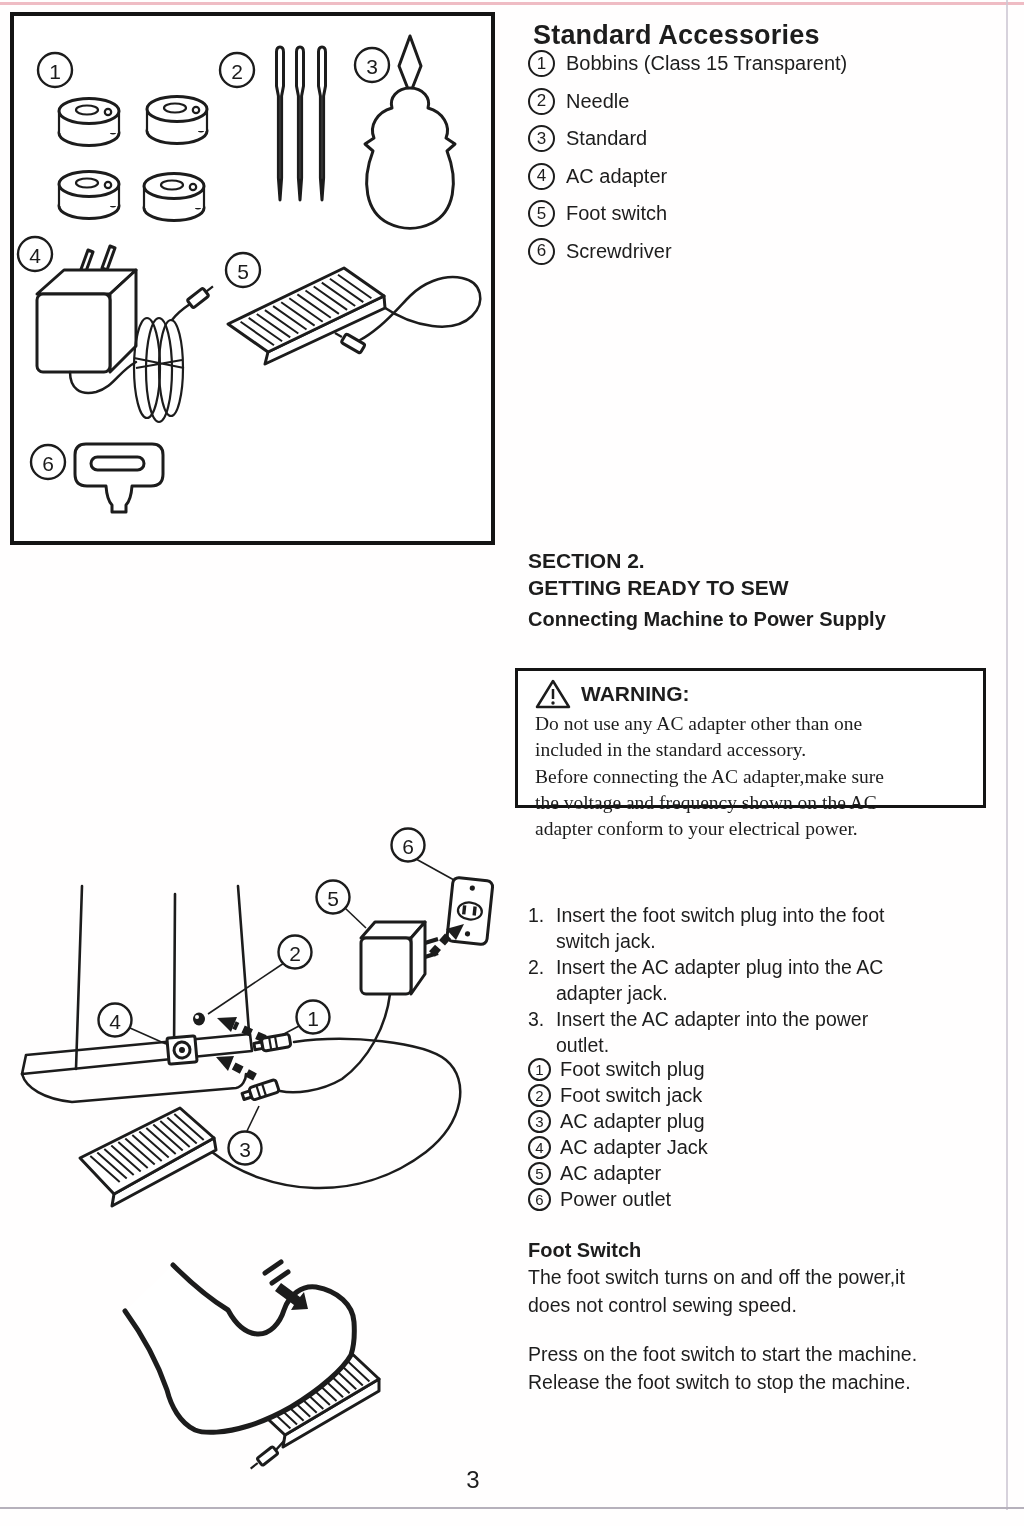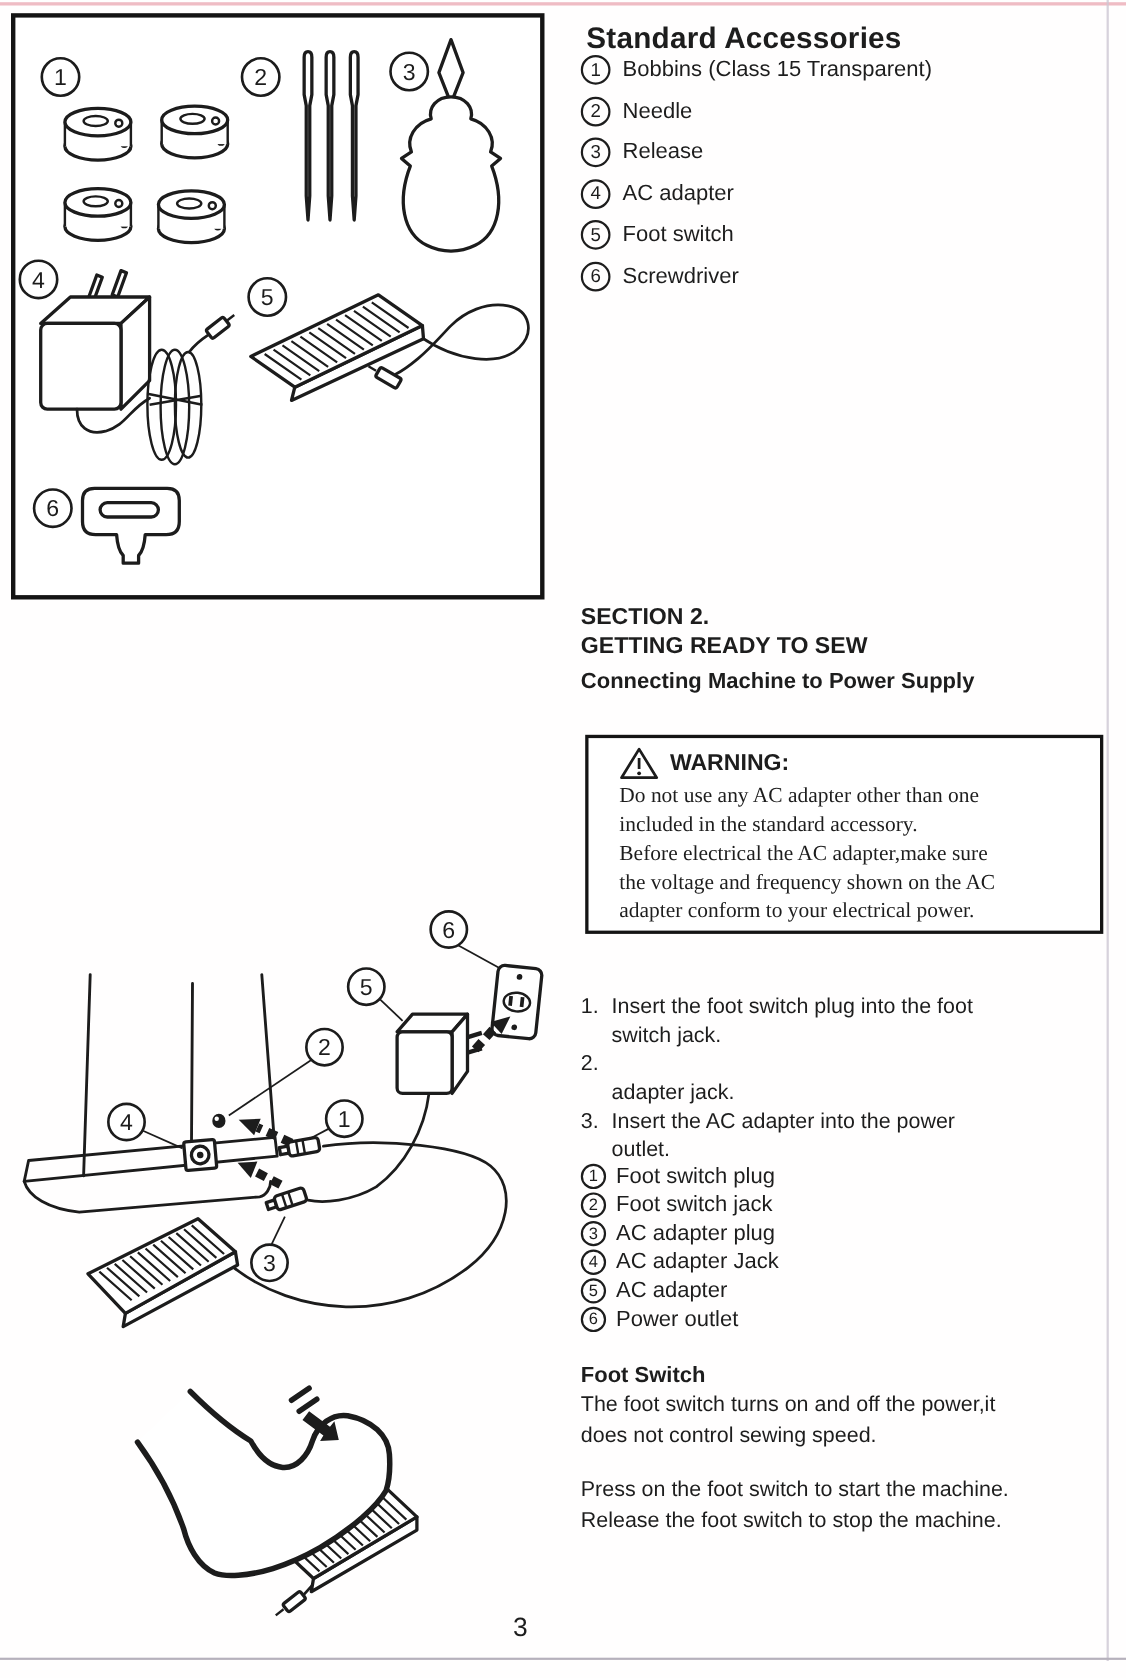--- a/index.html
+++ b/index.html
@@ -15,22 +15,22 @@
   
   .acc-title{left:533px;top:2px;font-size:27px;font-weight:bold;letter-spacing:.2px;text-align:center;}
   .acc-list{left:528px;top:45px;}
   .acc-list .row{display:flex;align-items:center;height:37.5px;gap:11px;font-size:20px;}
   .circ{display:inline-flex;align-items:center;justify-content:center;flex:none;
         width:27px;height:27px;border:2px solid #1d1d1d;border-radius:50%;
         font-size:17px;box-sizing:border-box;}
   .circ.sm{width:23px;height:23px;font-size:15px;}
   .section-head{left:528px;top:531px;font-size:21px;font-weight:bold;line-height:27px;margin-top:16px;}
   .sub-head{left:528px;top:608px;font-size:20px;font-weight:bold;}
-  .warn-box{left:532px;top:668px;width:471px;height:181px;border:3px solid #141414;
-            box-sizing:border-box;padding:6px 10px 0 28px;background:#fff;}
+  .warn-box{left:515px;top:668px;width:471px;height:140px;border:3px solid #141414;
+            box-sizing:border-box;padding:6px 10px 0 17px;background:#fff;}
   .warn-title{display:flex;align-items:center;gap:10px;font-size:21px;font-weight:bold;height:34px;}
   .warn-line{font-size:19.5px;line-height:26.3px;font-family:Liberation Serif, serif;}
   .steps{left:528px;top:902px;font-size:19.5px;line-height:26px;}
   .step{display:flex;}
   .step-num{flex:none;width:28px;}
   .legend{left:528px;top:1056px;}
   .legend .row{display:flex;align-items:center;height:26px;gap:9px;font-size:20px;}
   .fs{left:528px;top:1237px;font-size:19.5px;line-height:27.5px;}
   .fs-title{font-size:20px;font-weight:bold;line-height:27px;}
   .fs-gap{height:22px;}
@@ -176,21 +176,21 @@
     <div class="row">
         <span class="circ">1</span>
         <span>Bobbins (Class 15 Transparent)</span>
       </div>
     <div class="row">
         <span class="circ">2</span>
         <span>Needle</span>
       </div>
     <div class="row">
         <span class="circ">3</span>
-        <span>Release</span>
+        <span>Standard</span>
       </div>
     <div class="row">
         <span class="circ">4</span>
         <span>AC adapter</span>
       </div>
     <div class="row">
         <span class="circ">5</span>
         <span>Foot switch</span>
       </div>
     <div class="row">
@@ -209,33 +209,33 @@
     <div class="warn-title">
       <svg width="36" height="32" viewBox="0 0 36 32">
         <path d="M18,3 L34,29 L2,29 Z" fill="none" stroke="#1c1c1c" stroke-width="2.5" stroke-linejoin="round"></path>
         <line x1="18" y1="11" x2="18" y2="21" stroke="#1c1c1c" stroke-width="2.5"></line>
         <circle cx="18" cy="25" r="1.7" fill="#1c1c1c"></circle>
       </svg>
       <span>WARNING:</span>
     </div>
     <div class="warn-line">Do not use any AC adapter other than one</div>
     <div class="warn-line">included in the standard accessory.</div>
-    <div class="warn-line">Before electrical the AC adapter,make sure</div>
+    <div class="warn-line">Before connecting the AC adapter,make sure</div>
     <div class="warn-line">the voltage and frequency shown on the AC</div>
     <div class="warn-line">adapter conform to your electrical power.</div>
   </div>
 
   <div class="abs steps">
     <div class="step">
       <span class="step-num">1.</span>
       <span class="step-body"><span>Insert the foot switch plug into the foot</span><br><span>switch jack.</span></span>
     </div>
     <div class="step">
       <span class="step-num">2.</span>
-      <span class="step-body"><br><span>adapter jack.</span></span>
+      <span class="step-body"><span>Insert the AC adapter plug into the AC</span><br><span>adapter jack.</span></span>
     </div>
     <div class="step">
       <span class="step-num">3.</span>
       <span class="step-body"><span>Insert the AC adapter into the power</span><br><span>outlet.</span></span>
     </div>
   </div>
 
   <div class="abs legend">
     <div class="row">
         <span class="circ sm">1</span>

